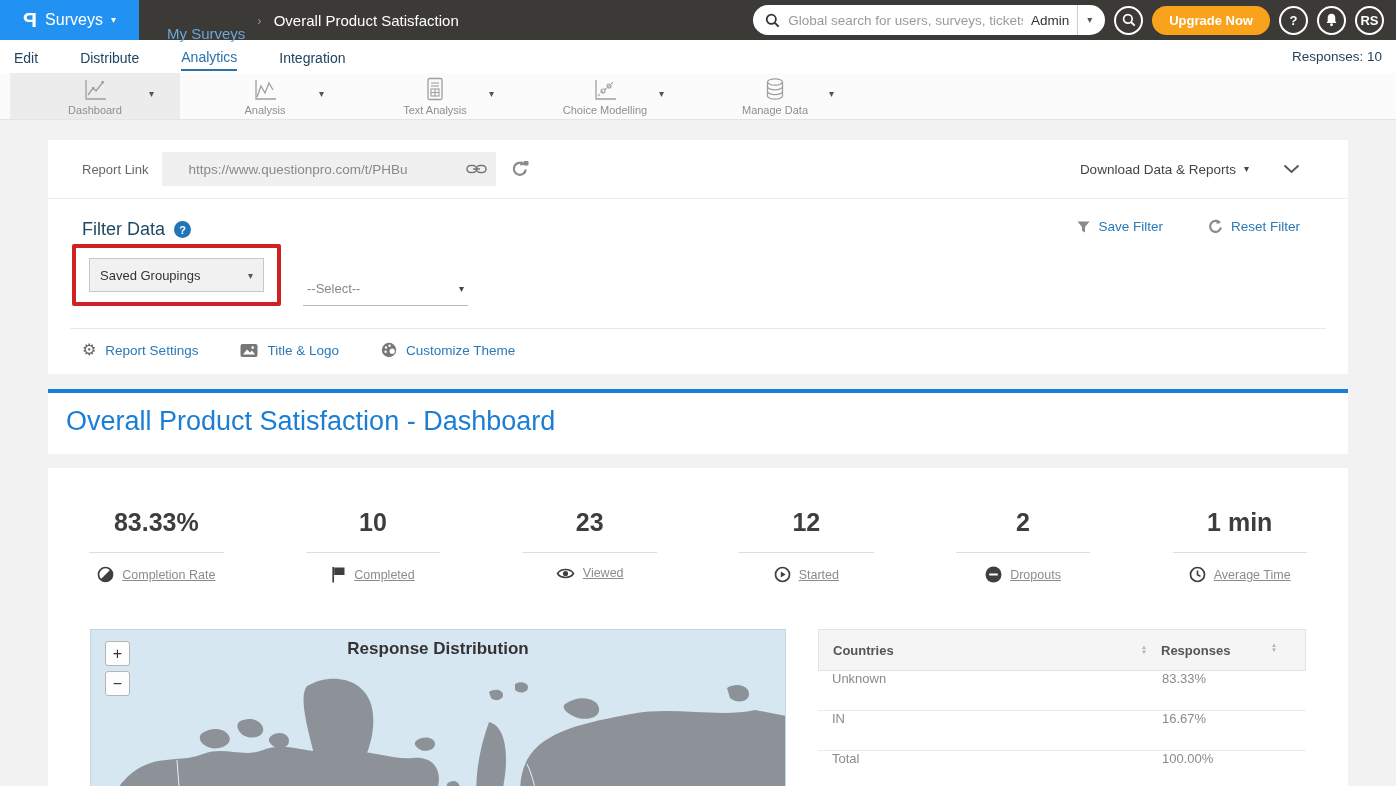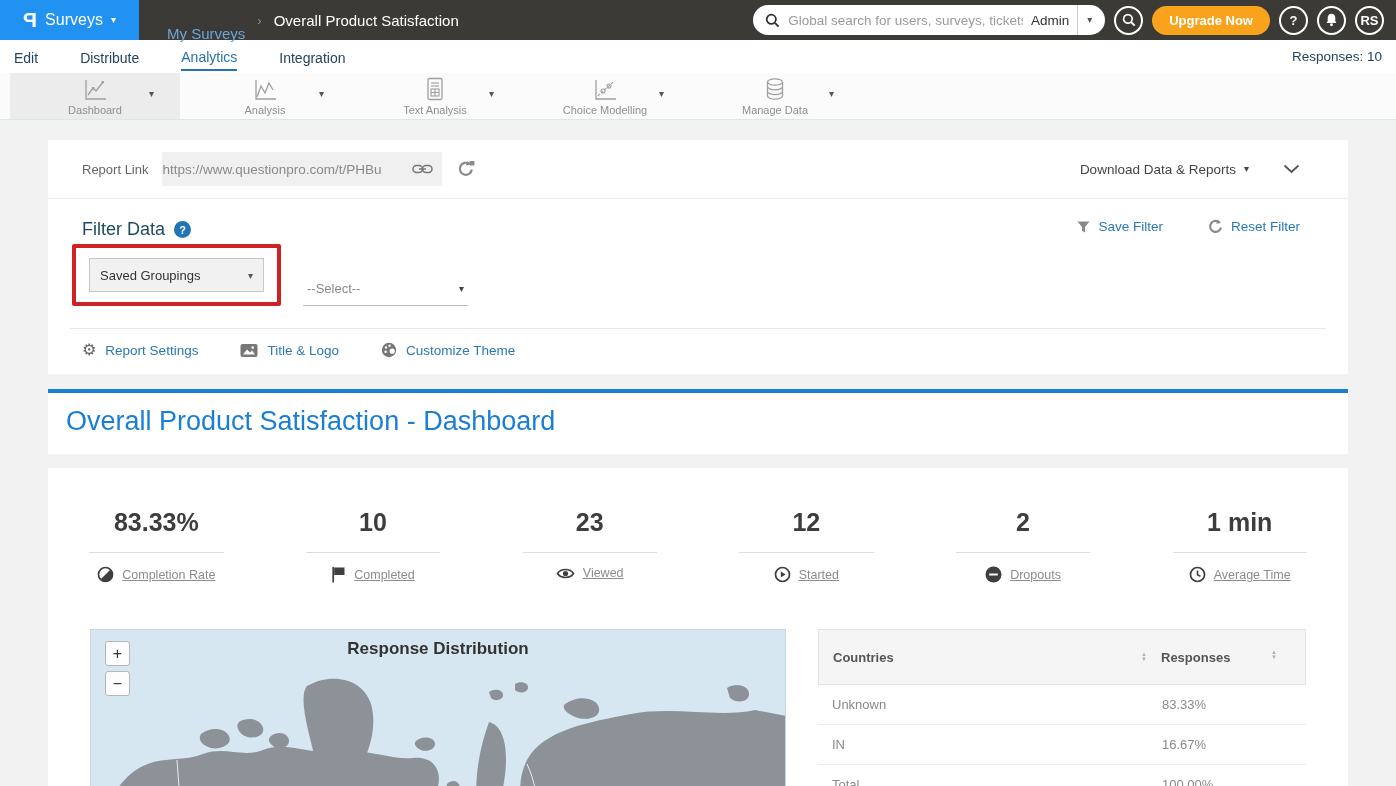--- a/index.html
+++ b/index.html
@@ -50,22 +50,22 @@
   .tab .tcaret { position:absolute; right:26px; top:15px; color:#555; font-size:10px; }
   svg.icn { display:block; }
 
   
   .content { padding:0 48px; }
   .card { background:#fff; }
   .filter-card { margin-top:20px; }
   .rl-row { height:59px; display:flex; align-items:center; padding:0 34px;
             border-bottom:1px solid #ededed; }
   .rl-label { font-size:13px; color:#666; margin-right:14px; }
-  .rl-input-wrap { width:280px; height:34px; background:#f0f0f0; display:flex; align-items:center;
-                   padding:0 9px 0 0; gap:6px; }
+  .rl-input-wrap { width:334px; height:34px; background:#f0f0f0; display:flex; align-items:center;
+                   padding:0 9px 0 26px; gap:6px; }
   .rl-input-wrap input { flex:1; min-width:0; border:none; outline:none; background:transparent;
                          font-size:13.5px; color:#8a8a8a; font-family:"Liberation Sans", sans-serif; }
   .rl-refresh { margin-left:14px; cursor:pointer; display:flex; }
   .rl-right { margin-left:auto; display:flex; align-items:center; gap:34px; padding-right:14px; }
   .download-link { font-size:13.5px; color:#444; cursor:pointer; display:flex; align-items:center; gap:8px; }
   .collapse-btn { cursor:pointer; display:flex; }
 
   .fd-row { display:flex; align-items:flex-start; padding:20px 34px 0; }
   .fd-title-wrap { display:flex; align-items:center; gap:9px; }
   .fd-title { font-size:18px; font-weight:500; color:#1f4a63; }
@@ -108,28 +108,28 @@
   .map-panel { width:696px; height:210px; background:#d7e7f1; border:1px solid #c4d6e2;
                position:relative; overflow:hidden; flex:none; }
   .map-title { text-align:center; font-size:17px; font-weight:bold; color:#333; margin-top:9px; }
   .zoom-ctrls { position:absolute; left:14px; top:11px; display:flex; flex-direction:column; gap:5px; }
   .zoom-btn { width:25px; height:25px; background:#fdfdfd; border:1px solid #b5b5b5; border-radius:3px;
               font-size:16px; color:#333; display:flex; align-items:center; justify-content:center;
               cursor:pointer; }
   .world-svg { position:absolute; left:0; top:34px; }
 
   .countries-table { flex:1; font-size:13px; }
-  .ct-header { height:56px; background:#f5f5f5; border:1px solid #e3e3e3; display:flex;
+  .ct-header { height:42px; background:#f5f5f5; border:1px solid #e3e3e3; display:flex;
                align-items:center; padding:0 14px; font-weight:bold; color:#555; }
   .ct-col-left { flex:1; display:flex; align-items:center; }
   .ct-col-right { width:130px; display:flex; }
   .ct-header .sortwrap { margin-left:auto; margin-right:14px; }
   .sortwrap { display:flex; flex-direction:column; color:#b0b0b0; font-size:6px; line-height:5px;
               cursor:pointer; }
-  .ct-row { height:40px; display:flex; align-items:center; padding:0 14px; color:#8a8a8a;
+  .ct-row { height:40px; display:flex; align-items:flex-start; padding:0 14px; color:#8a8a8a;
             border-bottom:1px solid #ebebeb; }
   .ct-row .cell-left { flex:1; }
   .ct-row .cell-right { width:130px; }
 </style>
 </head>
 <body>
 
 <div class="topbar">
   <div class="brand">
     <span class="logo">P</span>

